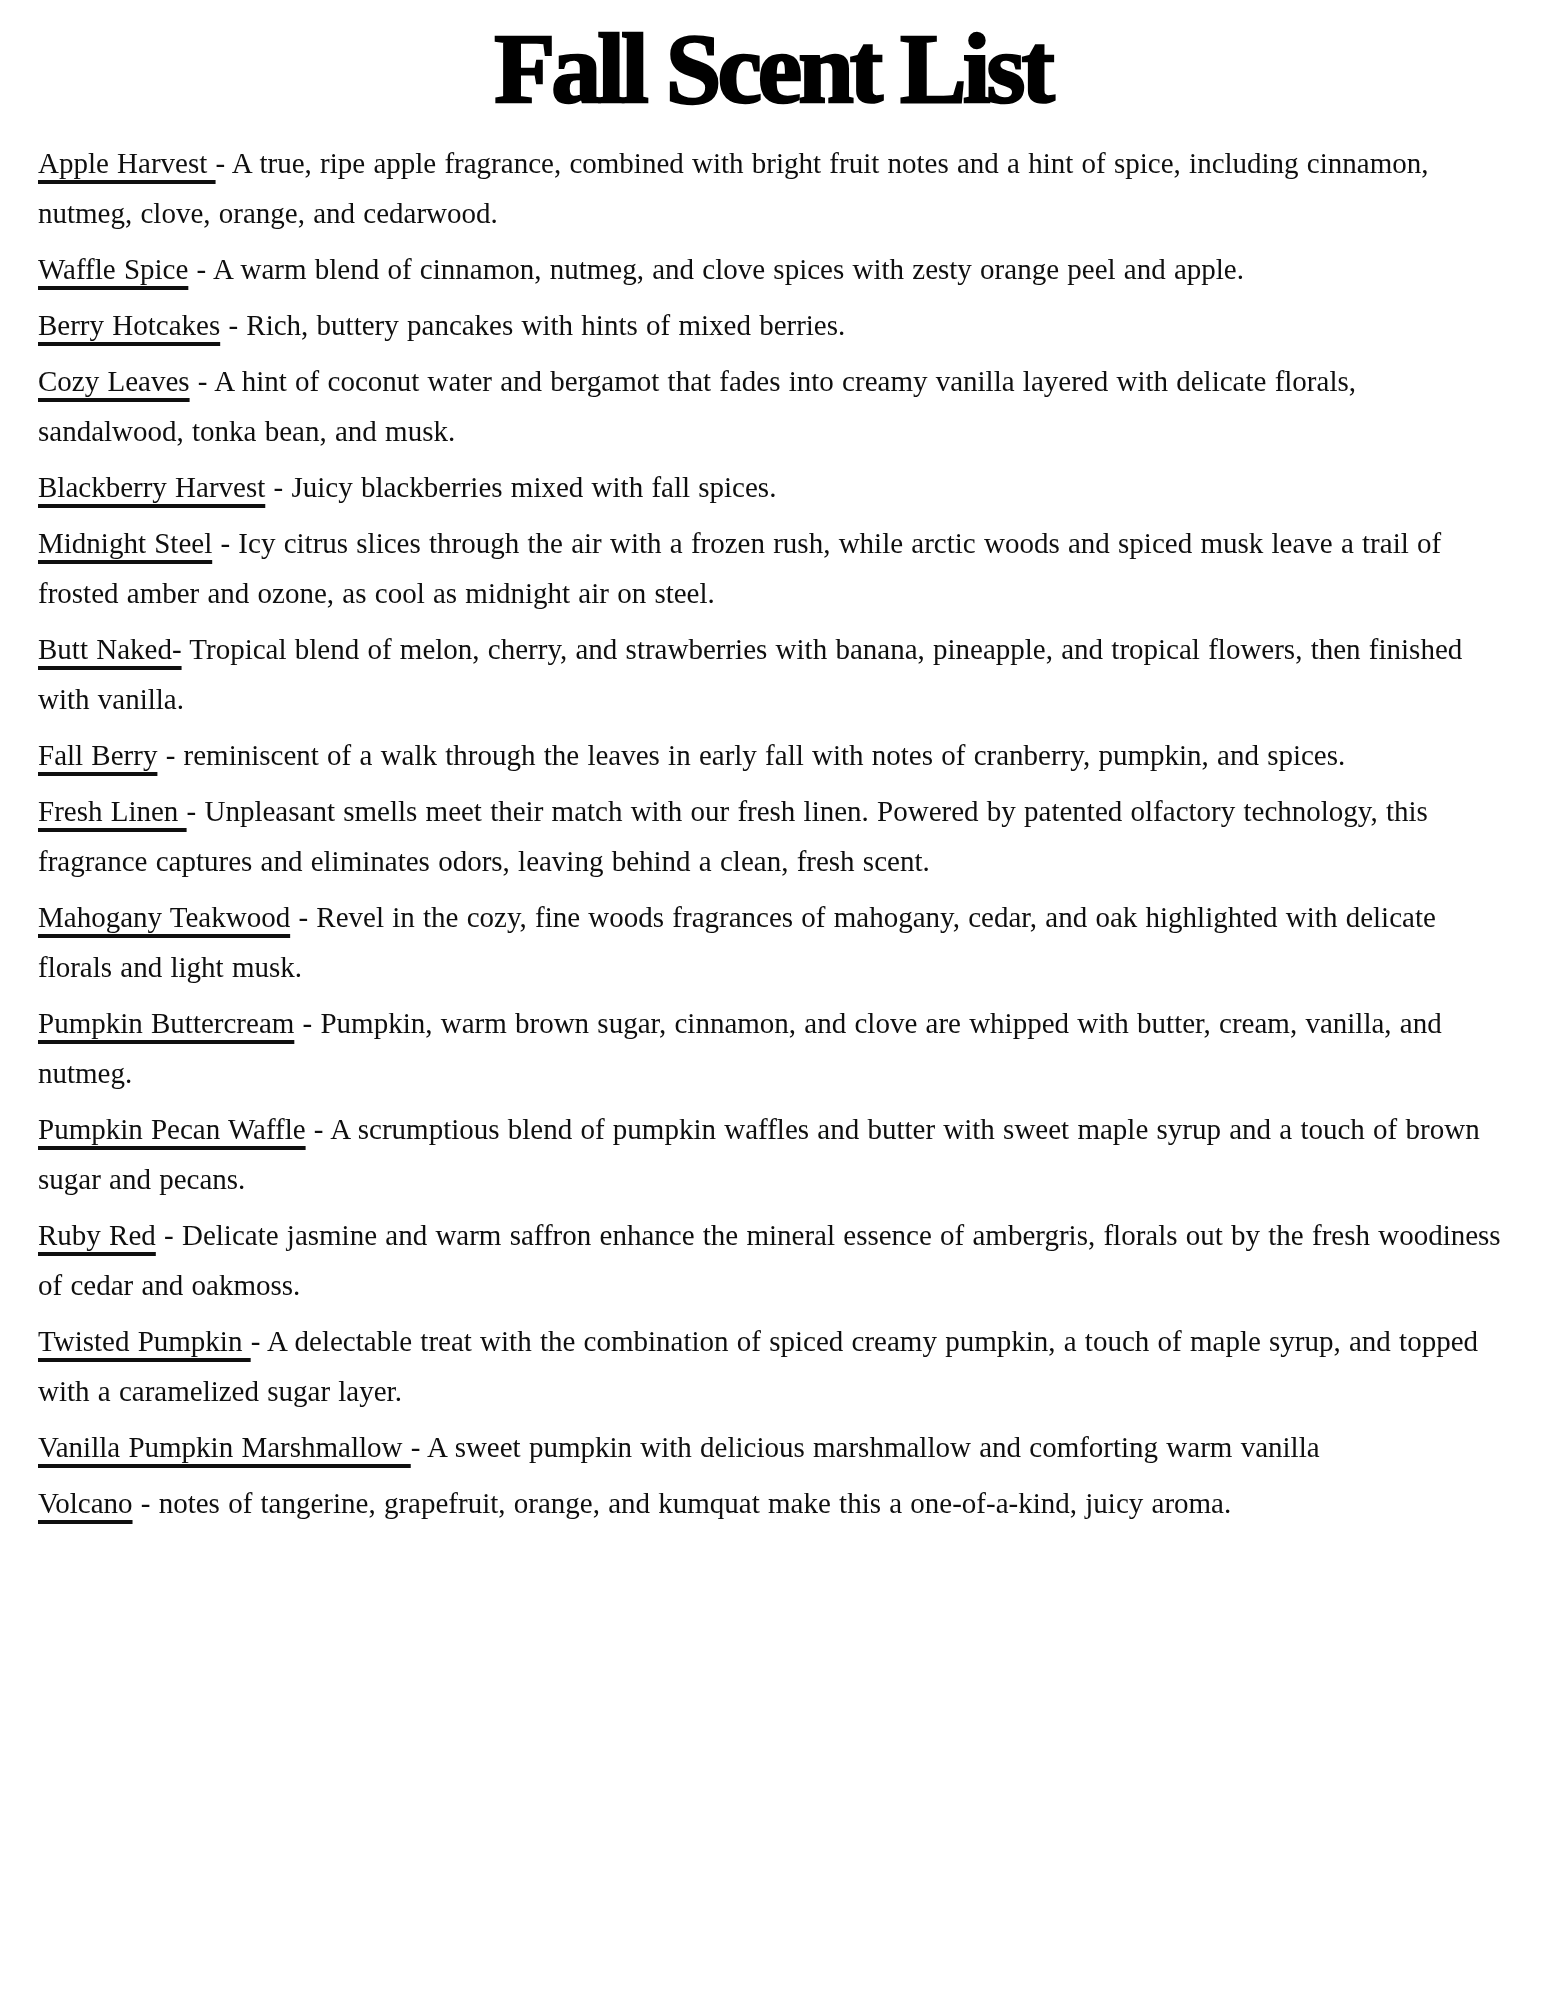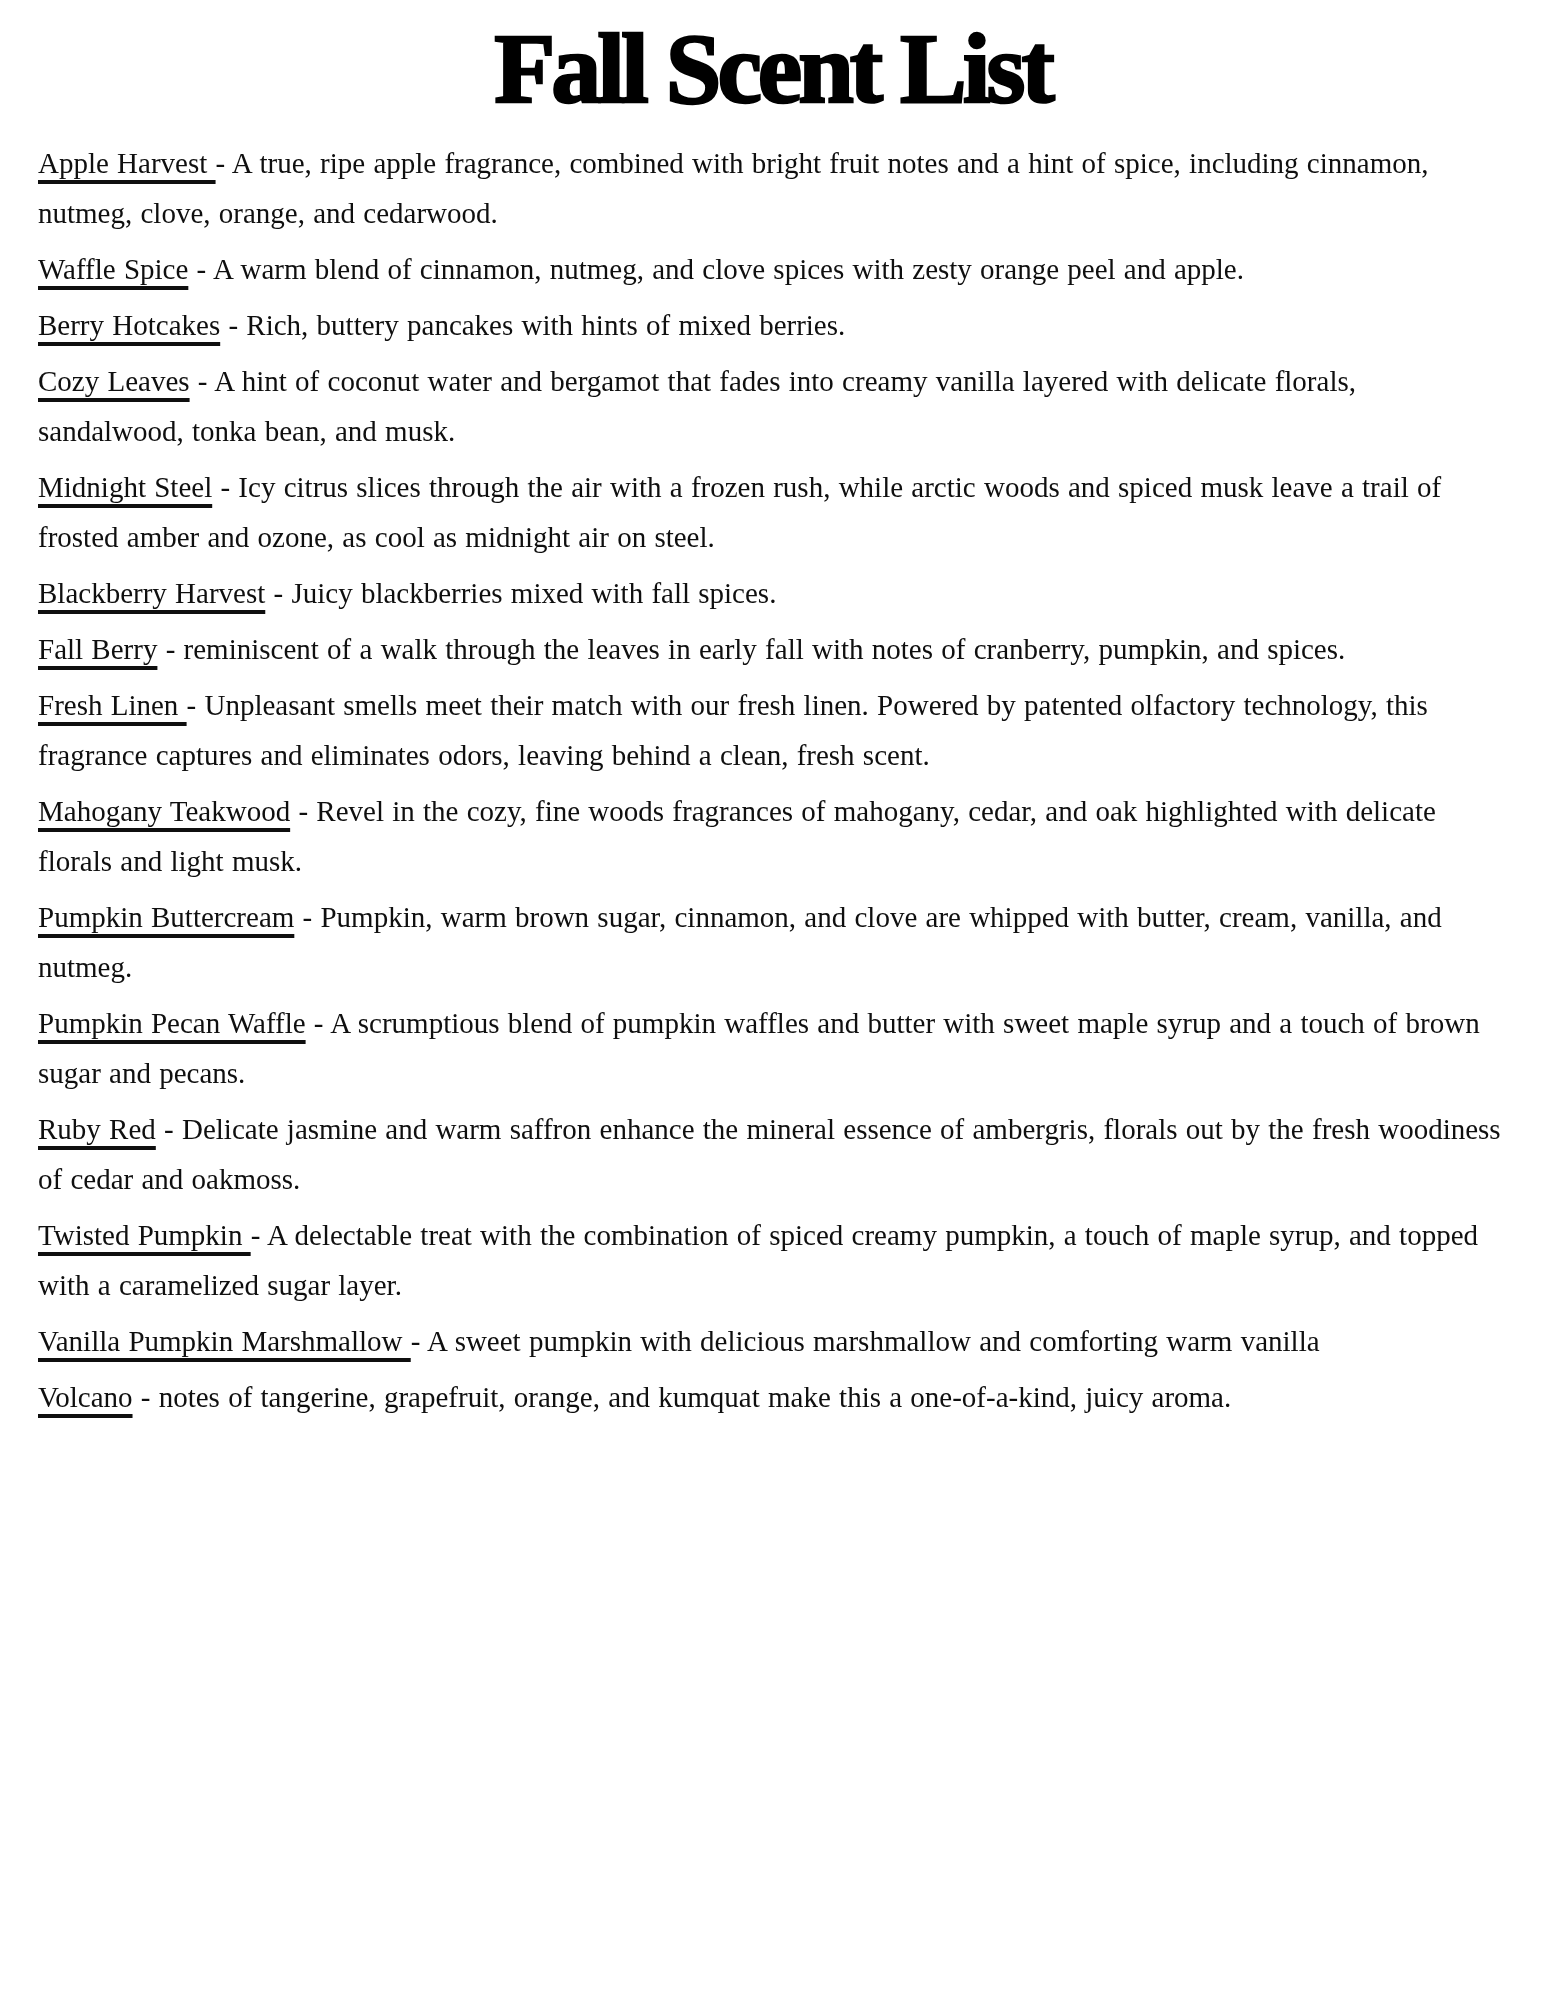--- a/index.html
+++ b/index.html
@@ -52,24 +52,25 @@
   <h1 class="page-title">Fall Scent List</h1>
   <div class="scent-list">
   <p class="entry"><span class="scent-name">Apple Harvest </span><span class="scent-desc">- A true, ripe apple fragrance, combined with bright fruit notes and a hint of spice, including cinnamon, nutmeg, clove, orange, and cedarwood.</span></p>
 
   <p class="entry"><span class="scent-name">Waffle Spice</span><span class="scent-desc"> - A warm blend of cinnamon, nutmeg, and clove spices with zesty orange peel and apple.</span></p>
 
   <p class="entry"><span class="scent-name">Berry Hotcakes</span><span class="scent-desc"> - Rich, buttery pancakes with hints of mixed berries.</span></p>
 
   <p class="entry"><span class="scent-name">Cozy Leaves</span><span class="scent-desc"> - A hint of coconut water and bergamot that fades into creamy vanilla layered with delicate florals, sandalwood, tonka bean, and musk.</span></p>
 
+  <p class="entry"><span class="scent-name">Blackberry Harvest</span><span class="scent-desc"> - Juicy blackberries mixed with fall spices.</span></p>
+
   <p class="entry"><span class="scent-name">Midnight Steel</span><span class="scent-desc"> - Icy citrus slices through the air with a frozen rush, while arctic woods and spiced musk leave a trail of frosted amber and ozone, as cool as midnight air on steel.</span></p>
 
-  <p class="entry"><span class="scent-name">Blackberry Harvest</span><span class="scent-desc"> - Juicy blackberries mixed with fall spices.</span></p>
-
+  <p class="entry"><span class="scent-name">Butt Naked-</span><span class="scent-desc"> Tropical blend of melon, cherry, and strawberries with banana, pineapple, and tropical flowers, then finished with vanilla.</span></p>
 
   <p class="entry"><span class="scent-name">Fall Berry</span><span class="scent-desc"> - reminiscent of a walk through the leaves in early fall with notes of cranberry, pumpkin, and spices.</span></p>
 
   <p class="entry"><span class="scent-name">Fresh Linen </span><span class="scent-desc">- Unpleasant smells meet their match with our fresh linen. Powered by patented olfactory technology, this fragrance captures and eliminates odors, leaving behind a clean, fresh scent.</span></p>
 
   <p class="entry"><span class="scent-name">Mahogany Teakwood</span><span class="scent-desc"> - Revel in the cozy, fine woods fragrances of mahogany, cedar, and oak highlighted with delicate florals and light musk.</span></p>
 
   <p class="entry"><span class="scent-name">Pumpkin Buttercream</span><span class="scent-desc"> - Pumpkin, warm brown sugar, cinnamon, and clove are whipped with butter, cream, vanilla, and nutmeg.</span></p>
 
   <p class="entry"><span class="scent-name">Pumpkin Pecan Waffle</span><span class="scent-desc"> - A scrumptious blend of pumpkin waffles and butter with sweet maple syrup and a touch of brown sugar and pecans.</span></p>

